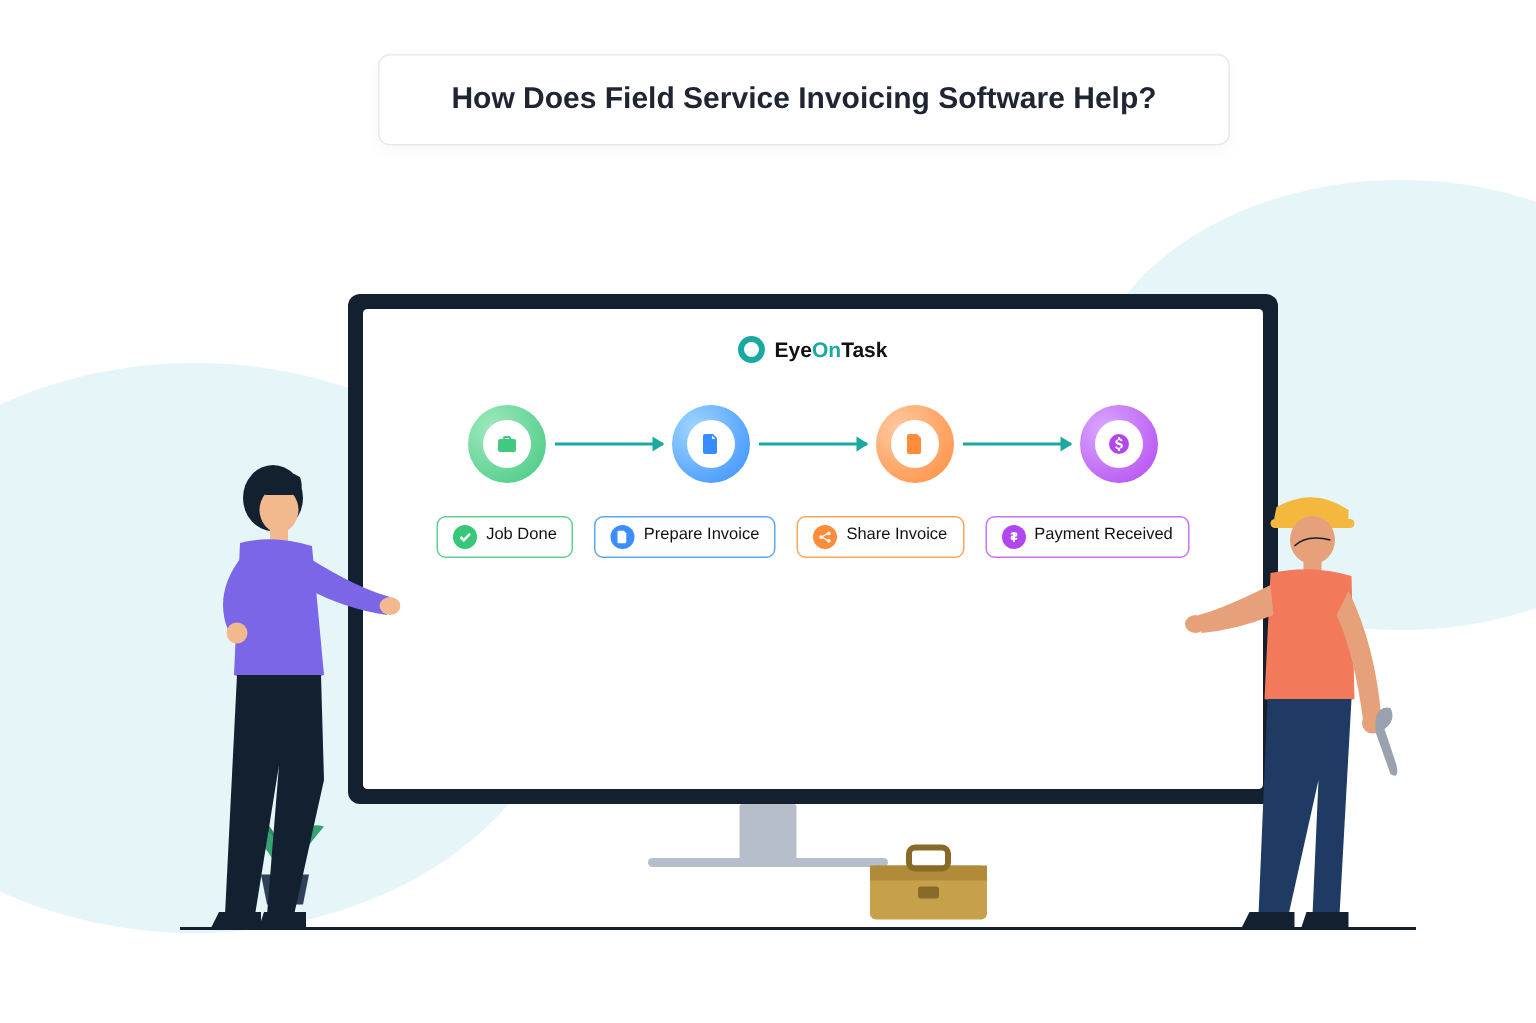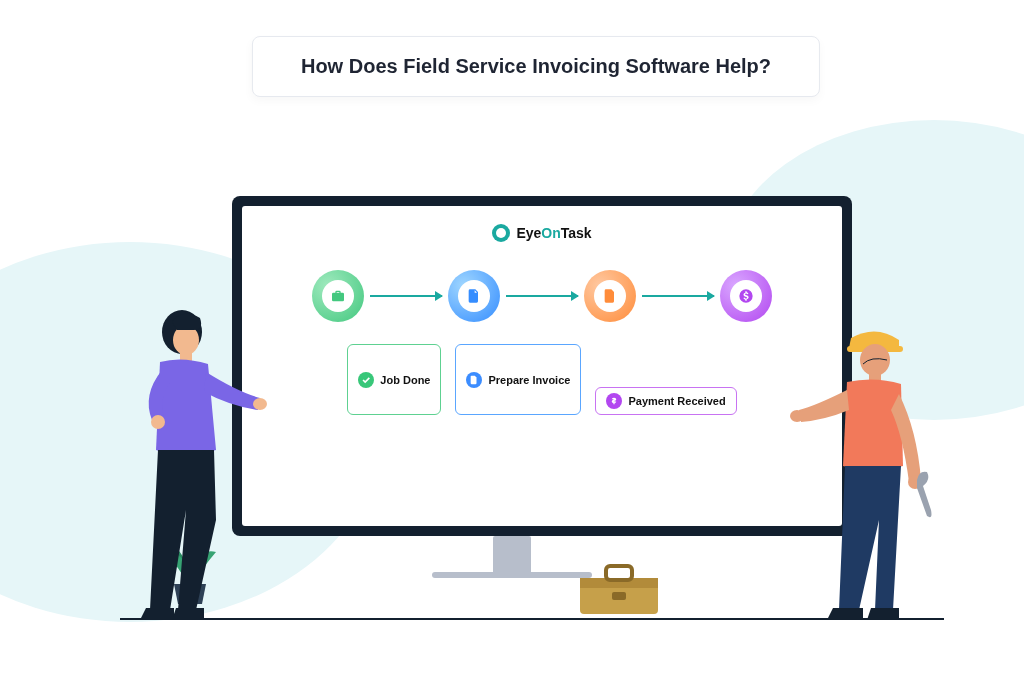--- a/index.html
+++ b/index.html
@@ -124,29 +124,29 @@
   .arrow::after {
     content: "";
     position: absolute; right: -1px; top: 50%; transform: translateY(-50%);
     border-left: 8px solid #1aa9a0;
     border-top: 5px solid transparent;
     border-bottom: 5px solid transparent;
   }
 
   .labels { display:flex; justify-content:center; gap:14px; width:100%; }
   .pill {
-    display:flex; align-items:center; gap:6px;
+    display:flex; gap:6px;
     padding: 5px 10px; border-radius: 6px;
-    background:#fff; border:1px solid; font-size:11px; font-weight:700; color:#111;
+    background:#fff; border:1px solid; font-size:11px; font-weight:400; color:#111;
     white-space: nowrap;
   }
   .pill-green  { border-color:#5ed191; }
   .pill-blue   { border-color:#5aa6ff; }
   .pill-orange { border-color:#ffa45c; }
-  .pill-purple { border-color:#c873f2;margin-top:43px; }
+  .pill-purple { border-color:#c873f2; }
   .pill .badge {
     width:16px; height:16px; border-radius:50%; display:flex; align-items:center; justify-content:center;
     color:#fff;
   }
   .pill-green  .badge { background:#38c779; }
   .pill-blue   .badge { background:#3c8dff; }
   .pill-orange .badge { background:#ff8c3a; }
   .pill-purple .badge { background:#b247f0; }
 
   
@@ -239,20 +239,31 @@
             <span>Job Done</span>
           </div>
           <div class="pill pill-blue">
             <span class="badge">
               <svg width="10" height="10" viewBox="0 0 24 24" fill="currentColor">
                   <path d="M6 2h8l4 4v14a2 2 0 0 1-2 2H6a2 2 0 0 1-2-2V4a2 2 0 0 1 2-2Z"></path>
                 </svg>
             </span>
             <span>Prepare Invoice</span>
           </div>
+          <div class="pill pill-orange">
+            <span class="badge">
+              <svg width="10" height="10" viewBox="0 0 24 24" fill="currentColor">
+                  <circle cx="6" cy="12" r="3"></circle>
+                  <circle cx="18" cy="6" r="3"></circle>
+                  <circle cx="18" cy="18" r="3"></circle>
+                  <path d="M8.5 10.8 15.5 7M8.5 13.2l7 3.8" stroke="#fff" stroke-width="2"></path>
+                </svg>
+            </span>
+            <span>Share Invoice</span>
+          </div>
           <div class="pill pill-purple">
             <span class="badge">
               <svg width="10" height="10" viewBox="0 0 24 24" fill="none" stroke="currentColor" stroke-width="3">
                   <path d="M12 4v16M8 8c0-1.5 1.8-2.5 4-2.5s4 1 4 2.5-1.8 2.5-4 2.5-4 1-4 2.5 1.8 2.5 4 2.5 4-1 4-2.5"></path>
                 </svg>
             </span>
             <span>Payment Received</span>
           </div>
         </div>
 

